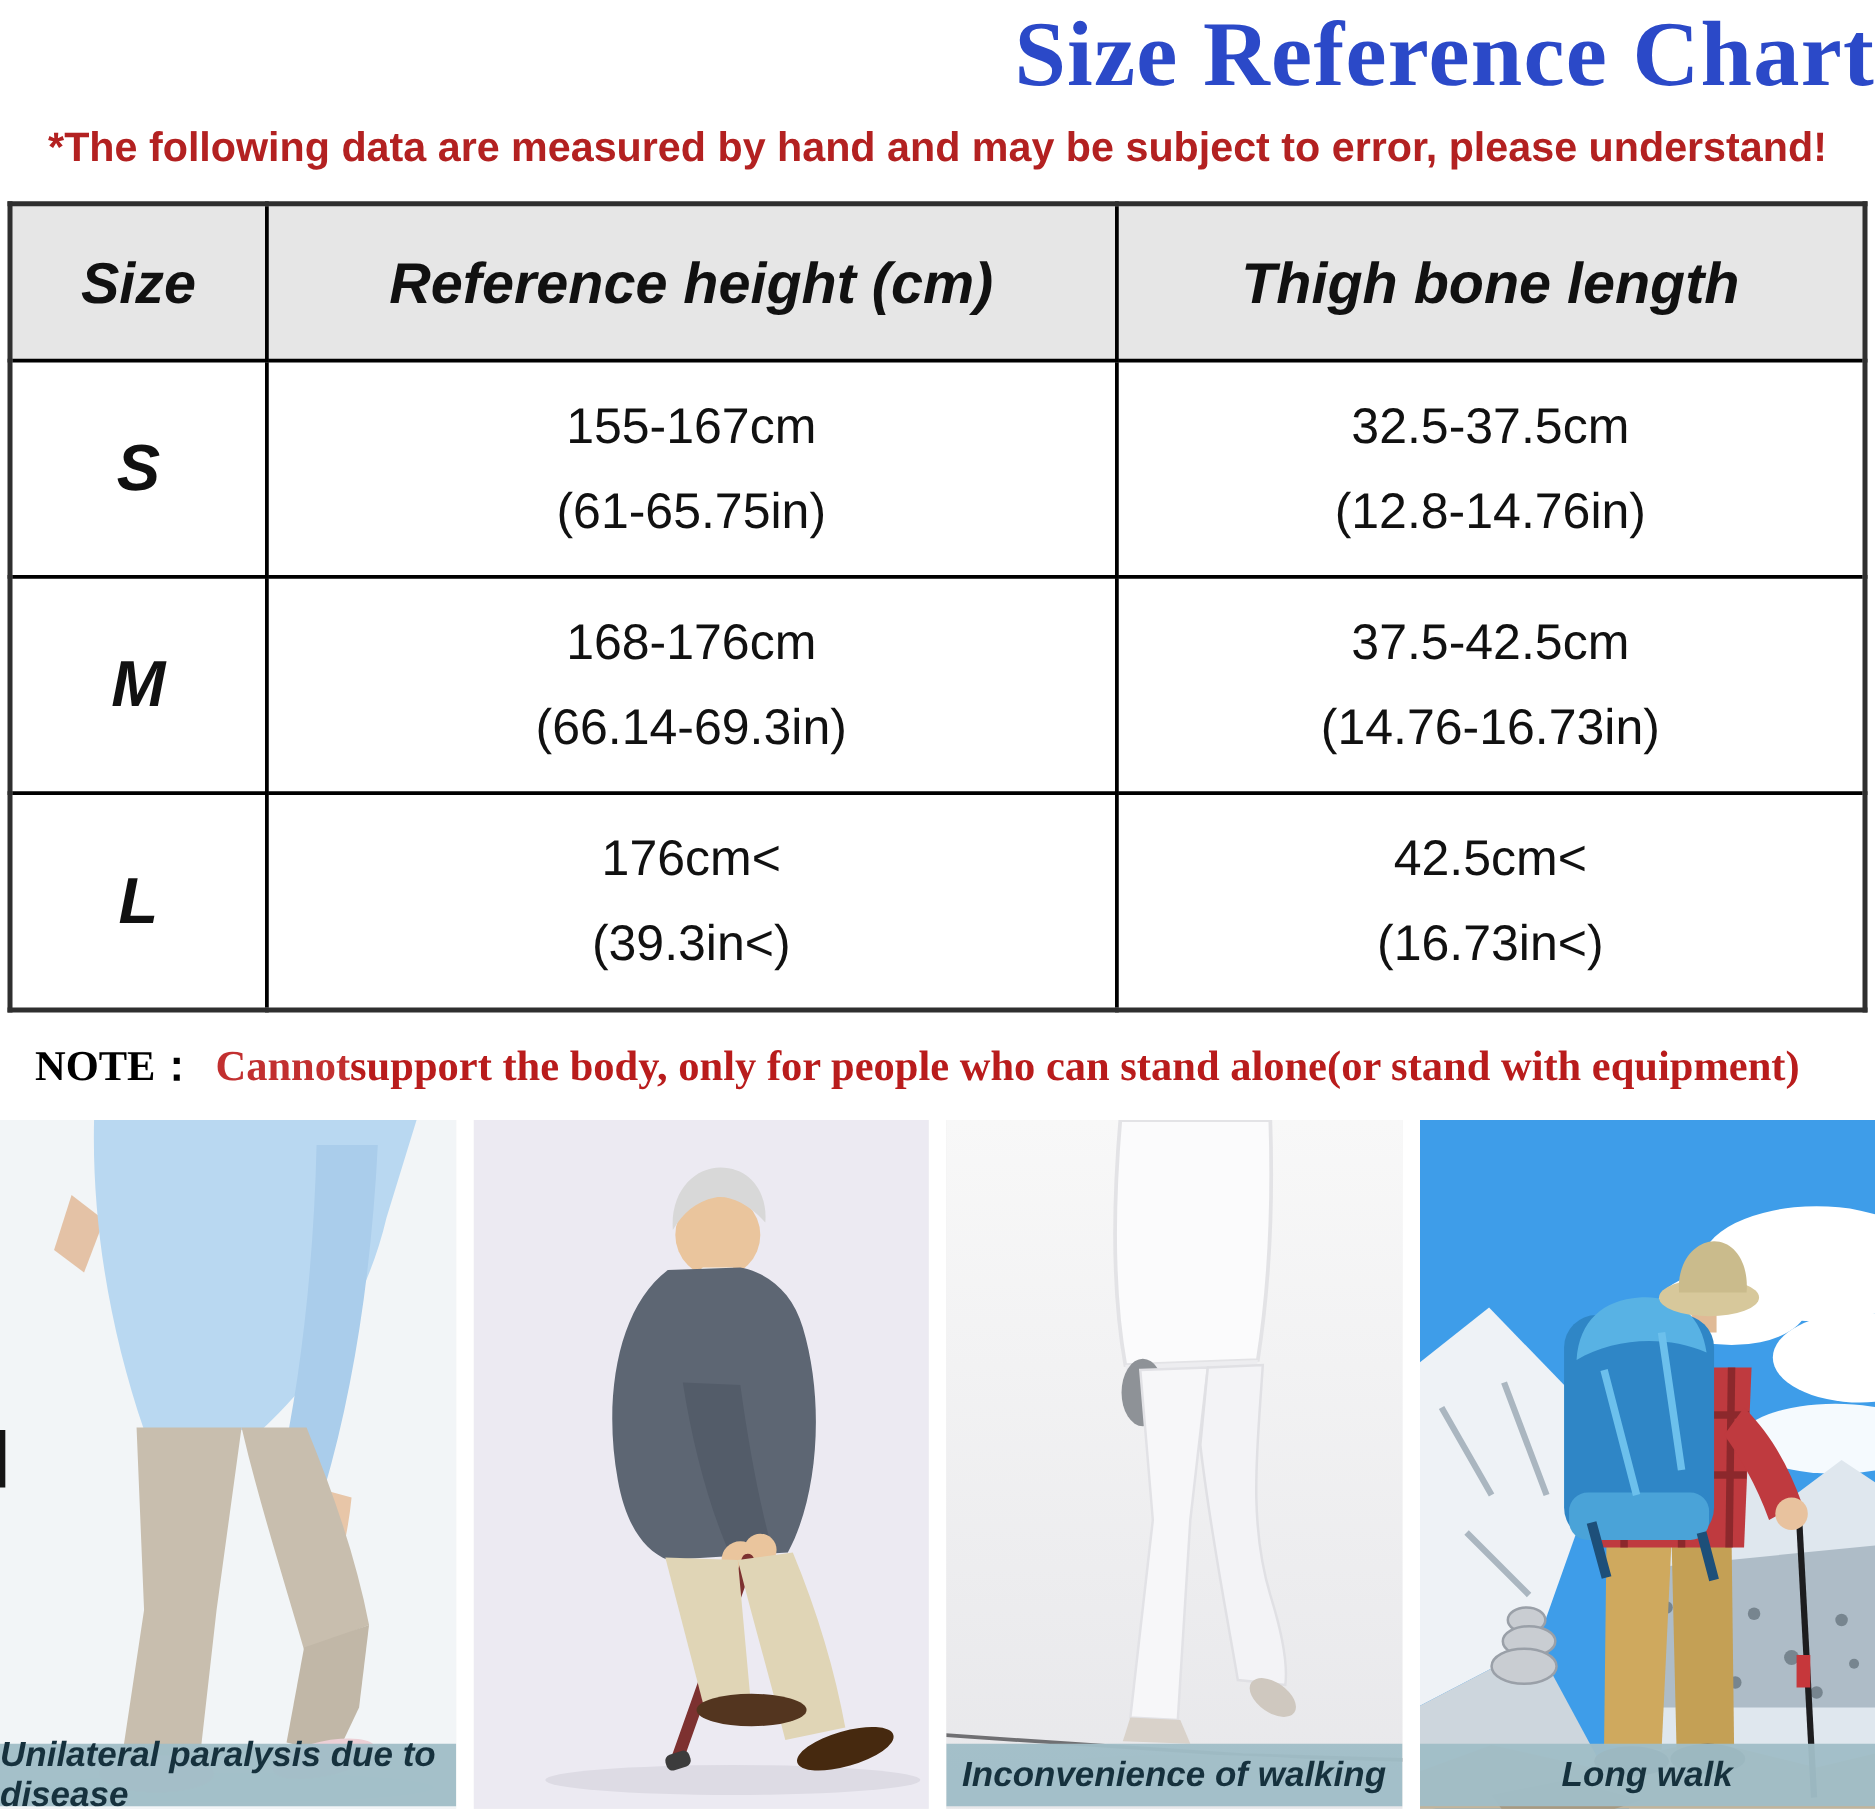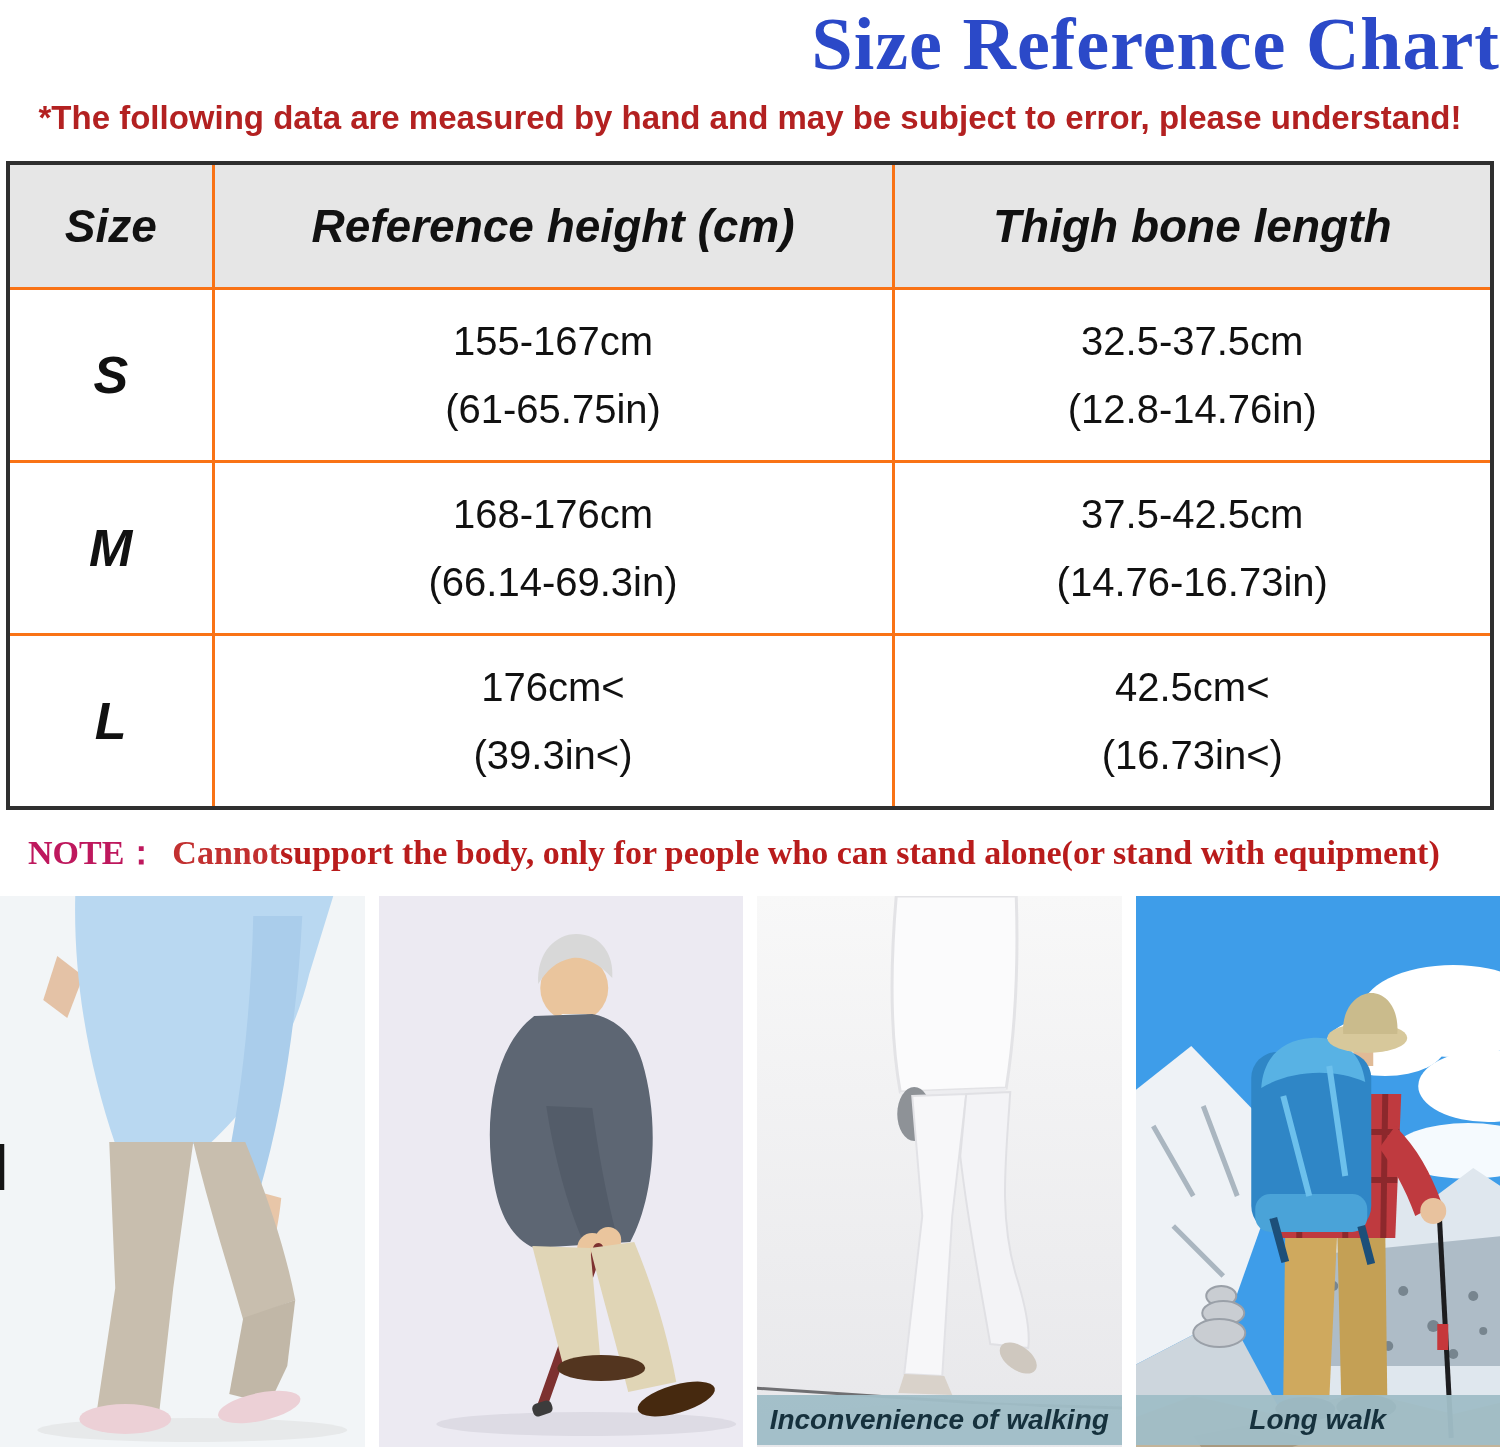--- a/index.html
+++ b/index.html
@@ -14,36 +14,36 @@
     margin:12px 0 0 0;text-align:center;
     font-family:Liberation Sans, sans-serif;font-weight:bold;
     font-size:33px;color:#b32121;
   }
 
   table.size-table{
     margin:24px auto 0 auto;width:1484px;table-layout:fixed;
     border-collapse:collapse;border:4px solid #2f2f2f;
   }
   .size-table th,.size-table td{
-    border:3px solid #f97316;text-align:center;vertical-align:middle;color:#111;
+    border:3px solid #000000;text-align:center;vertical-align:middle;color:#111;
   }
   .size-table thead th{
     background:#e6e6e6;height:120px;
     font-style:italic;font-weight:bold;font-size:46px;
   }
   .size-table tbody td{height:168px;font-size:40px;line-height:1.7;background:#ffffff;}
   .size-table td.size-cell{font-style:italic;font-weight:bold;font-size:52px;}
   .cell-line{display:block;}
 
   .note-line{
     margin:20px 0 0 28px;
     font-family:"Liberation Serif",serif;font-weight:bold;font-size:34px;
     white-space:nowrap;
   }
-  .note-label{color:#be185d;}
+  .note-label{color:#000000;}
   .note-highlight{color:#c23030;margin-left:14px;}
   .note-rest{color:#b91c1c;}
 
   .photo-strip{
     display:flex;gap:14px;margin-top:20px;height:554px;align-items:stretch;
   }
   .photo{flex:1;position:relative;margin:0;overflow:hidden;background:#f0f0f0;}
   .photo svg{width:100%;height:100%;display:block;}
   .photo figcaption{
     position:absolute;left:0;right:0;bottom:5px;height:50px;
@@ -126,20 +126,21 @@
         <path d="M305 20 C300 120 286 214 262 296 L226 286 C244 206 254 110 256 20 Z" fill="#aacdeb"></path>
         <path d="M262 296 C258 318 252 338 246 352 L272 362 C278 344 282 322 284 302 Z" fill="#e8c6a8"></path>
         <ellipse cx="258" cy="370" rx="25" ry="16" fill="#e8c6a8" transform="rotate(25 258 370)"></ellipse>
         <path d="M112 246 L196 246 L176 392 L162 516 L100 512 L118 392 Z" fill="#c8beae"></path>
         <path d="M196 246 L248 246 C270 300 288 352 298 404 L246 424 C230 368 210 306 196 246 Z" fill="#c8beae"></path>
         <path d="M246 422 L298 404 L290 470 L272 508 L232 498 Z" fill="#c1b7a7"></path>
         <ellipse cx="128" cy="523" rx="46" ry="15" fill="#ecd0d6"></ellipse>
         <ellipse cx="262" cy="511" rx="42" ry="14" fill="#ecd0d6" transform="rotate(-12 262 511)"></ellipse>
       </g>
     </svg>
+    <figcaption>Unilateral paralysis due to disease</figcaption>
   </figure>
 
   <figure class="photo">
     <svg viewBox="0 0 370 554" preserveAspectRatio="xMidYMid slice">
       <rect width="370" height="554" fill="#eceaf2"></rect>
       <ellipse cx="210" cy="528" rx="150" ry="12" fill="#dddbe4"></ellipse>
       <g>
         <circle cx="198" cy="92" r="34" fill="#eac59d"></circle>
         <path d="M162 88 C160 56 180 38 200 38 C224 38 238 58 236 82 C222 66 206 60 196 62 C180 65 170 75 162 88 Z" fill="#d8d8d8"></path>
         <path d="M176 126 L198 150 L220 126 L210 118 L186 118 Z" fill="#f4f4f4"></path>

